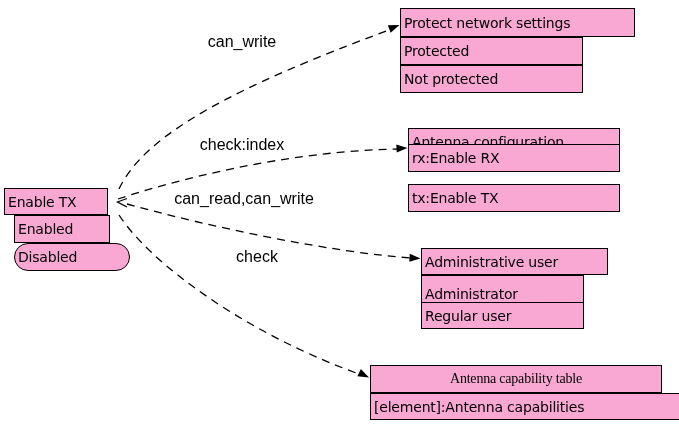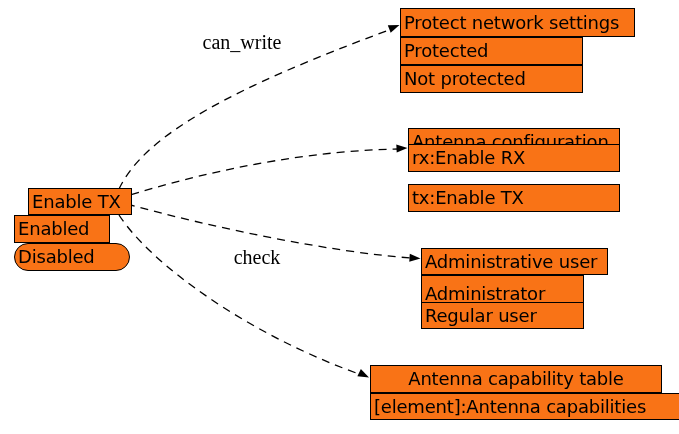--- a/index.html
+++ b/index.html
@@ -9,37 +9,37 @@
     background:#ffffff;
     font-family:"DejaVu Sans", sans-serif;
     overflow:hidden;
   }
   #edge-svg{position:absolute;left:0;top:0;z-index:0;}
   .node{position:absolute;z-index:1;}
   .cell{
     position:absolute;
     box-sizing:border-box;
     border:1px solid #000;
-    background:#f97316;
+    background:#f9a8d4;
     color:#000;
-    font-size:18px;
+    font-size:14px;
     line-height:1;
     display:flex;
     align-items:center;
     padding:0 3px;
     white-space:nowrap;
     letter-spacing:-0.2px;
   }
-  .cell.center{justify-content:center;}
+  .cell.center{justify-content:center;font-family:Liberation Serif, serif;}
   .edge-label{
     position:absolute;
     z-index:1;
     transform:translate(-50%,-50%);
-    font-family:Liberation Serif, serif;
-    font-size:20px;
+    font-family:Liberation Sans, sans-serif;
+    font-size:16px;
     color:#000;
     white-space:nowrap;
     background:transparent;
   }
 </style>
 </head>
 <body>
 
 <div id="canvas">
 
@@ -53,21 +53,21 @@
     <g fill="#000" stroke="none">
       <polygon points="0,0 -11,4 -11,-4" transform="translate(399.5,25) rotate(-21)"></polygon>
       <polygon points="0,0 -11,4 -11,-4" transform="translate(407.5,148) rotate(-3)"></polygon>
       <polygon points="0,0 -11,4 -11,-4" transform="translate(420.5,258.5) rotate(4)"></polygon>
       <polygon points="0,0 -11,4 -11,-4" transform="translate(369,377.5) rotate(26)"></polygon>
     </g>
     <polyline points="127,198.5 117.5,202 127,207" stroke="#000" stroke-width="1.3" fill="none"></polyline>
   </svg>
 
   <div class="node">
-    <div class="cell" style="left:28px;top:188px;width:104px;height:27px;">Enable TX</div>
+    <div class="cell" style="left:4px;top:188px;width:104px;height:27px;">Enable TX</div>
     <div class="cell" style="left:14px;top:215px;width:96px;height:28px;">Enabled</div>
     <div class="cell" style="left:14px;top:243px;width:116px;height:28px;border-radius:14px;">Disabled</div>
   </div>
 
   <div class="node">
     <div class="cell" style="left:400px;top:8px;width:235px;height:29px;">Protect network settings</div>
     <div class="cell" style="left:400px;top:37px;width:183px;height:28px;">Protected</div>
     <div class="cell" style="left:400px;top:65px;width:183px;height:28px;">Not protected</div>
   </div>
 
@@ -82,15 +82,17 @@
     <div class="cell" style="left:421px;top:275px;width:163px;height:38px;">Administrator</div>
     <div class="cell" style="left:421px;top:302px;width:163px;height:27px;">Regular user</div>
   </div>
 
   <div class="node">
     <div class="cell center" style="left:370px;top:365px;width:292px;height:28px;">Antenna capability table</div>
     <div class="cell" style="left:370px;top:393px;width:334px;height:27px;">[element]:Antenna capabilities</div>
   </div>
 
   <span class="edge-label" style="left:242px;top:42px;">can_write</span>
+  <span class="edge-label" style="left:242px;top:145px;">check:index</span>
+  <span class="edge-label" style="left:244px;top:199px;">can_read,can_write</span>
   <span class="edge-label" style="left:243px;top:257px;margin-left:14px;">check</span>
 
 </div>
 
 </body></html>

